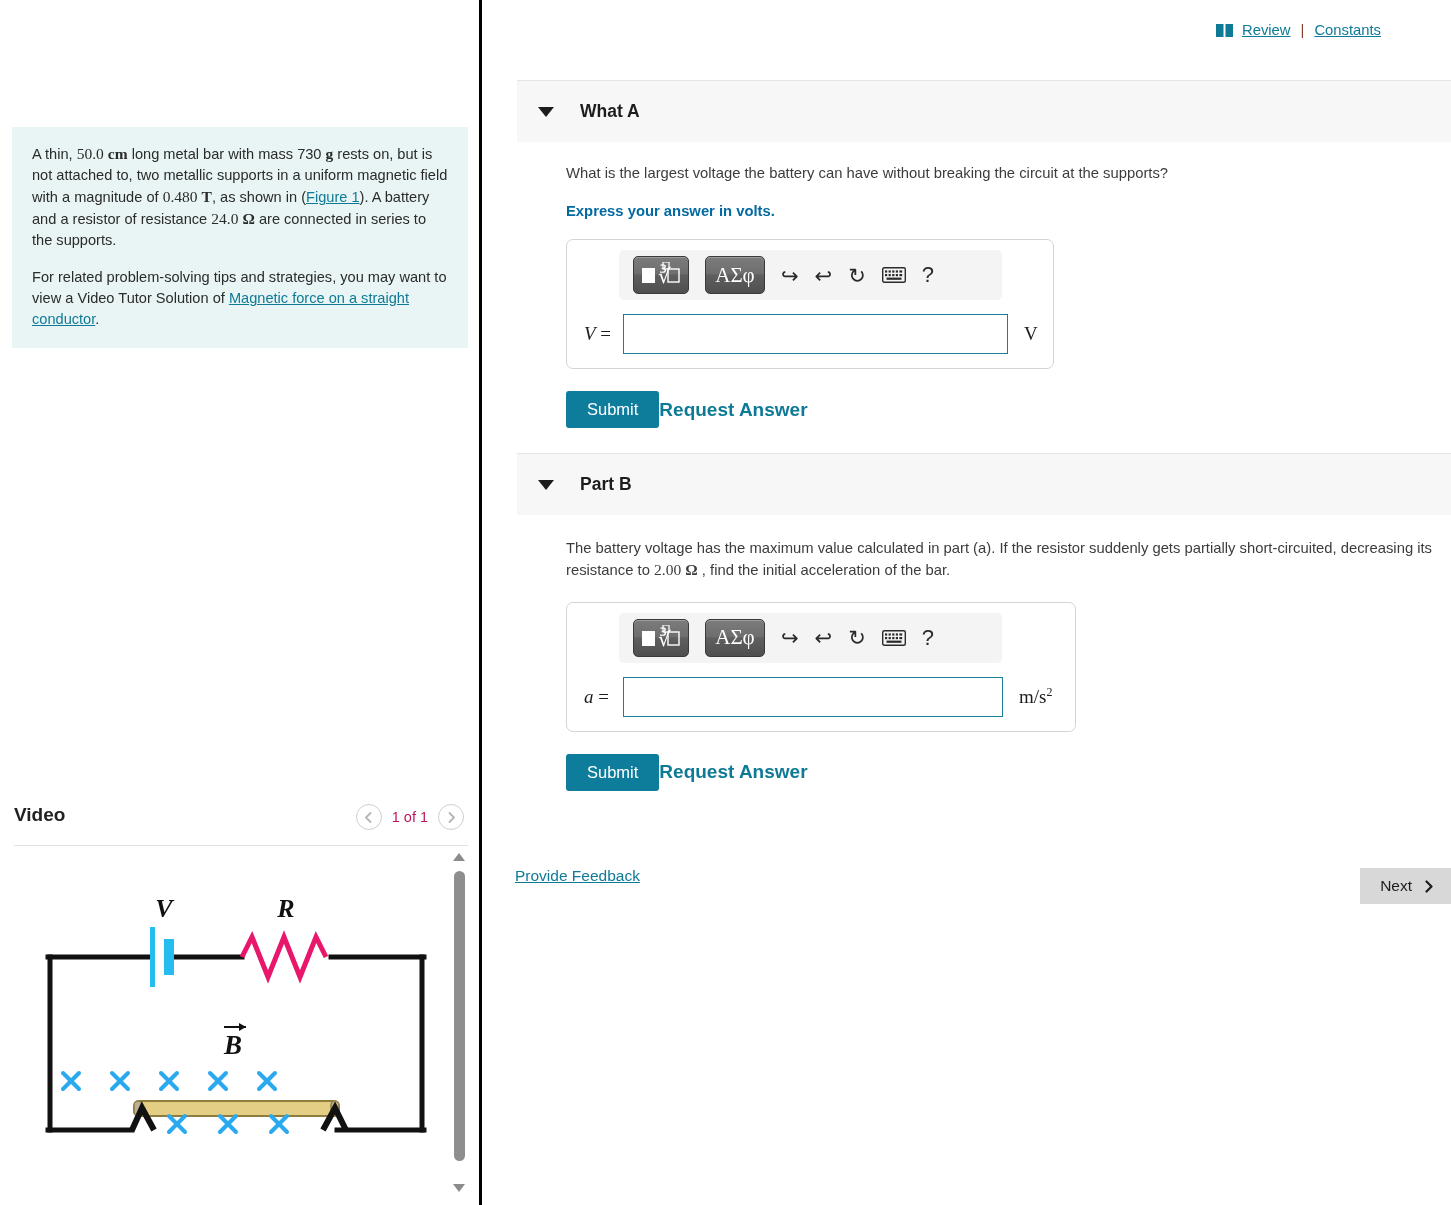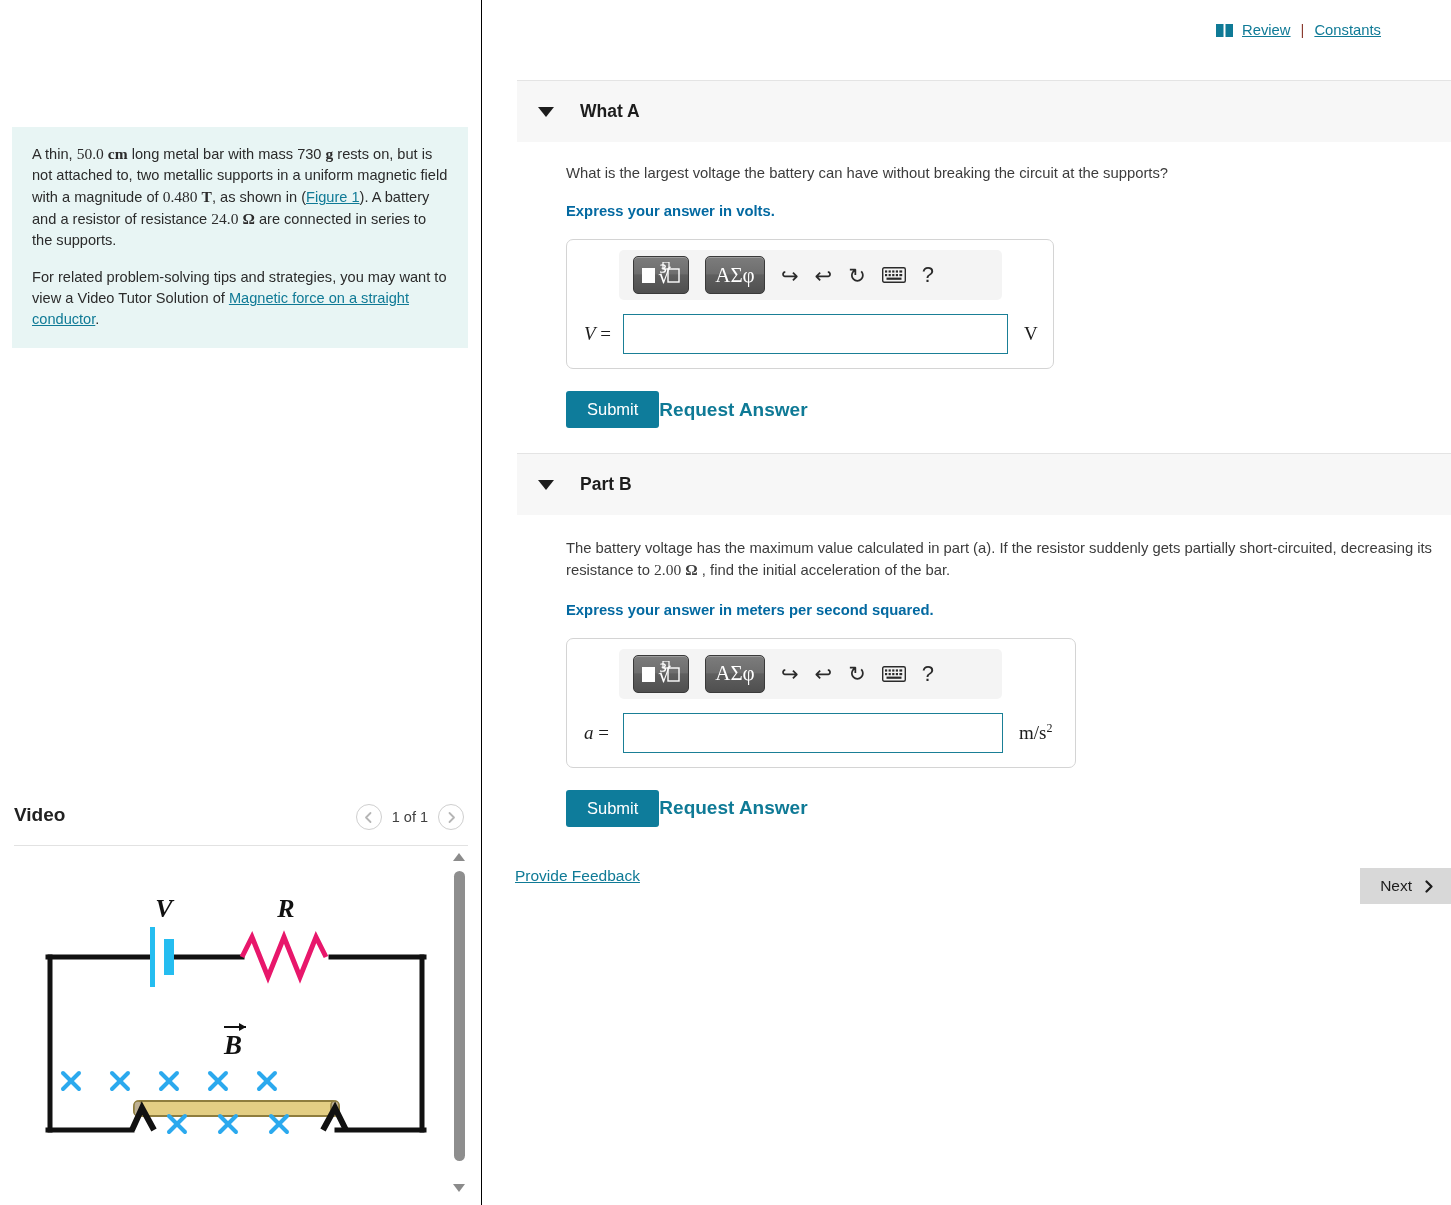--- a/index.html
+++ b/index.html
@@ -6,21 +6,21 @@
   html, body {
     margin: 0; padding: 0;
     background: #ffffff;
     font-family: "Liberation Sans", sans-serif;
   }
   body { width: 1451px; height: 1205px; position: relative; overflow: hidden; }
 
   
   #left-panel {
     position: absolute; left: 0; top: 0; width: 482px; height: 1205px;
-    border-right: 1px solid #000000;
+    border-right: 3px solid #000000;
     background: #fff;
     text-decoration: underline;
   }
   #problem-box {
     position: absolute; left: 12px; top: 127px; width: 456px;
     background: #e8f5f4;
     padding: 16px 20px 18px 20px;
   }
   #problem-box p {
     margin: 0; color: #2b2b2b; font-size: 14.6px; line-height: 1.43;
@@ -41,21 +41,21 @@
   }
   #figure-nav {
     position: absolute; right: 4px; top: 4px; display: flex; align-items: center; gap: 10px;
   }
   .nav-circle {
     width: 26px; height: 26px; border-radius: 50%;
     border: 1px solid #cfcfcf; background: #fff;
     display: flex; align-items: center; justify-content: center;
     color: #b0b0b0; font-size: 13px; cursor: pointer;
   }
-  #figure-count { font-size: 14.5px; color: #404040; }
+  #figure-count { font-size: 14.5px; color: #be185d; }
 
   #figure-viewport {
     position: absolute; left: 14px; top: 847px; width: 454px; height: 358px;
     overflow: hidden; background: #fff;
   }
   #figure-svg-wrap { position: absolute; left: 10px; top: 40px; }
 
   
   #figure-scrollbar {
     position: absolute; right: 0px; top: 0px; width: 17px; height: 358px;
@@ -368,21 +368,20 @@
 
   <div class="part-header" style="top:453px;">
     <div class="part-caret"></div>
     <div class="part-label">Part B</div>
   </div>
 
   <div class="part-body" style="top:538px; width:882px;">
     <p class="q-text">
       <span>The battery voltage has the maximum value calculated in part (a). If the resistor suddenly gets partially short-circuited, decreasing its resistance to </span><span class="num-rm">2.00</span>&nbsp;<span class="unit-rm">Ω</span><span> , find the initial acceleration of the bar.</span>
     </p>
-    <p class="q-bold" style="margin-top:20px;">Express your answer in meters per second squared.</p>
 
     <div class="answer-box" style="margin-top:20px; width:510px;">
       <div class="mathbar">
         <div class="mbtn tmpl">
           <svg width="40" height="26" viewBox="0 0 40 26">
             <rect x="1" y="6" width="13" height="15" fill="#ffffff"></rect>
             <text x="17" y="21" font-family="Liberation Serif, serif" font-size="20" fill="#ffffff">∛</text>
             <rect x="27" y="7" width="11" height="13" fill="none" stroke="#ffffff" stroke-width="1.4"></rect>
             <rect x="22" y="0" width="6" height="7" fill="none" stroke="#ffffff" stroke-width="1.2"></rect>
           </svg>

